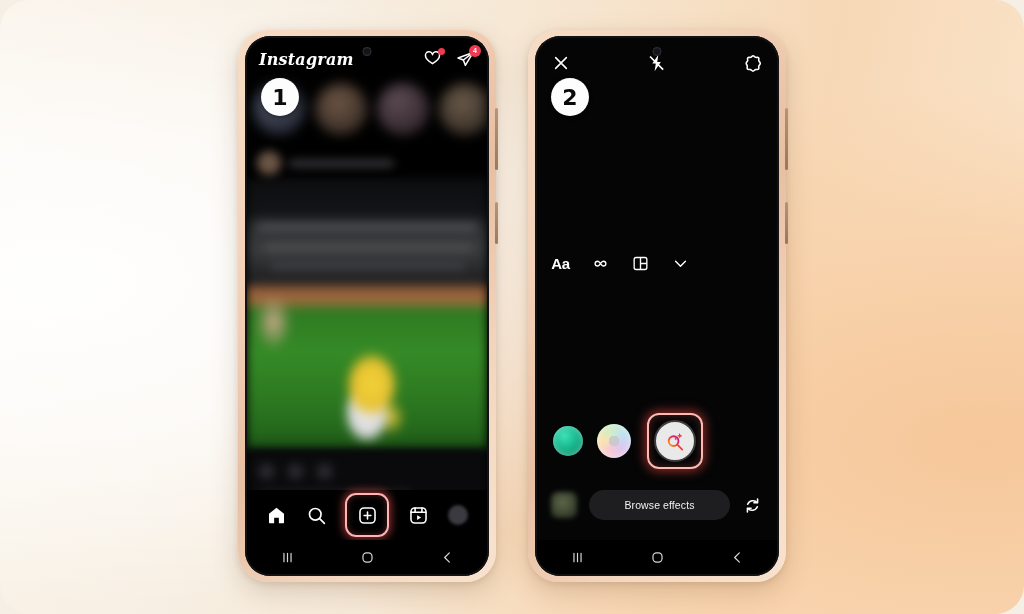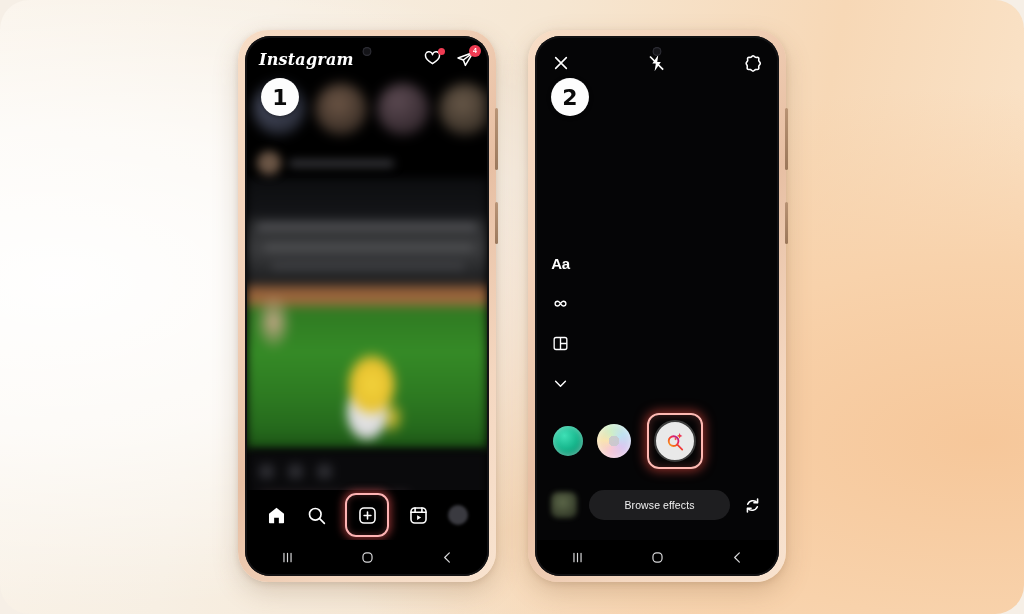--- a/index.html
+++ b/index.html
@@ -256,21 +256,21 @@
     display: flex; align-items: center; justify-content: space-between;
     padding: 10px 14px 0 14px;
     z-index: 30;
   }
   .cam-ic { width: 20px; height: 20px; color: #fff; }
   .cam-ic svg { width: 100%; height: 100%; display: block; }
 
   .cam-tools {
     position: absolute;
     left: 14px; top: 216px;
-    display: flex; flex-direction: column; gap: 21px;
+    display: flex; gap: 21px;
     align-items: flex-start;
     z-index: 30;
     color: #fff;
   }
   .tool { width: 19px; height: 19px; display: flex; align-items: center; justify-content: center; }
   .tool svg { width: 100%; height: 100%; display: block; }
   .tool-aa {
     font-weight: 700;
     font-size: 15px;
     font-family: "Liberation Sans", sans-serif;

